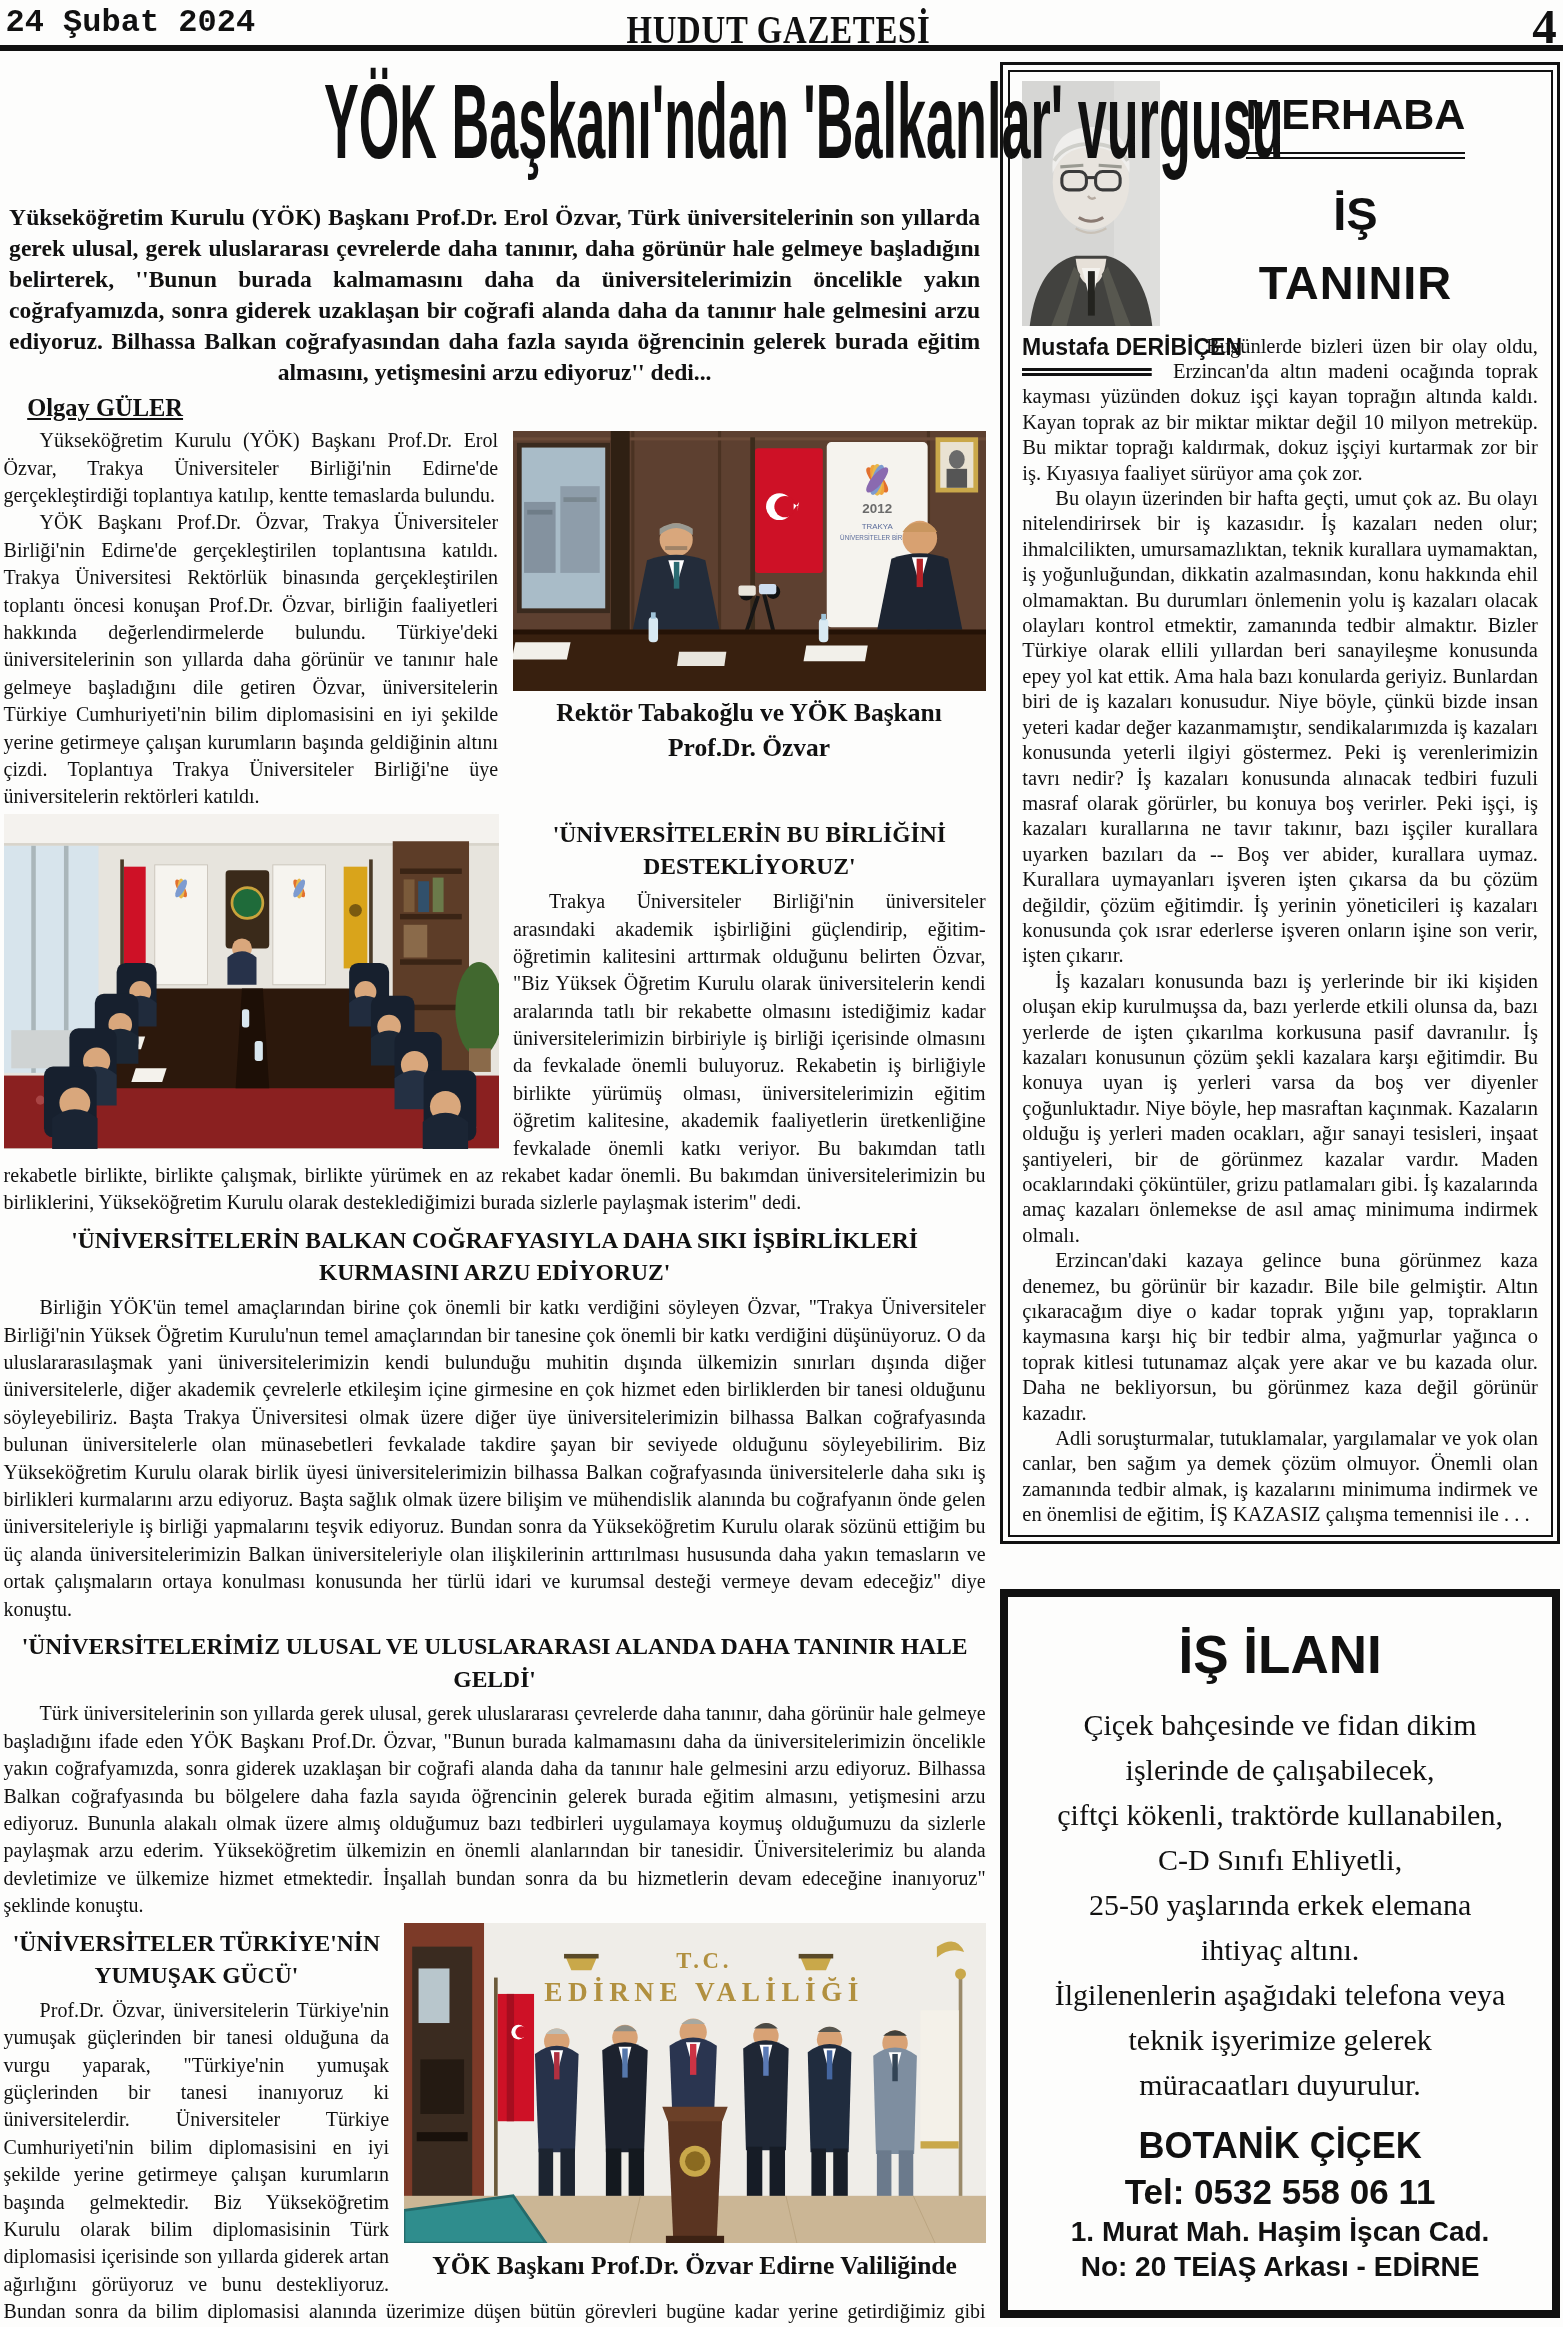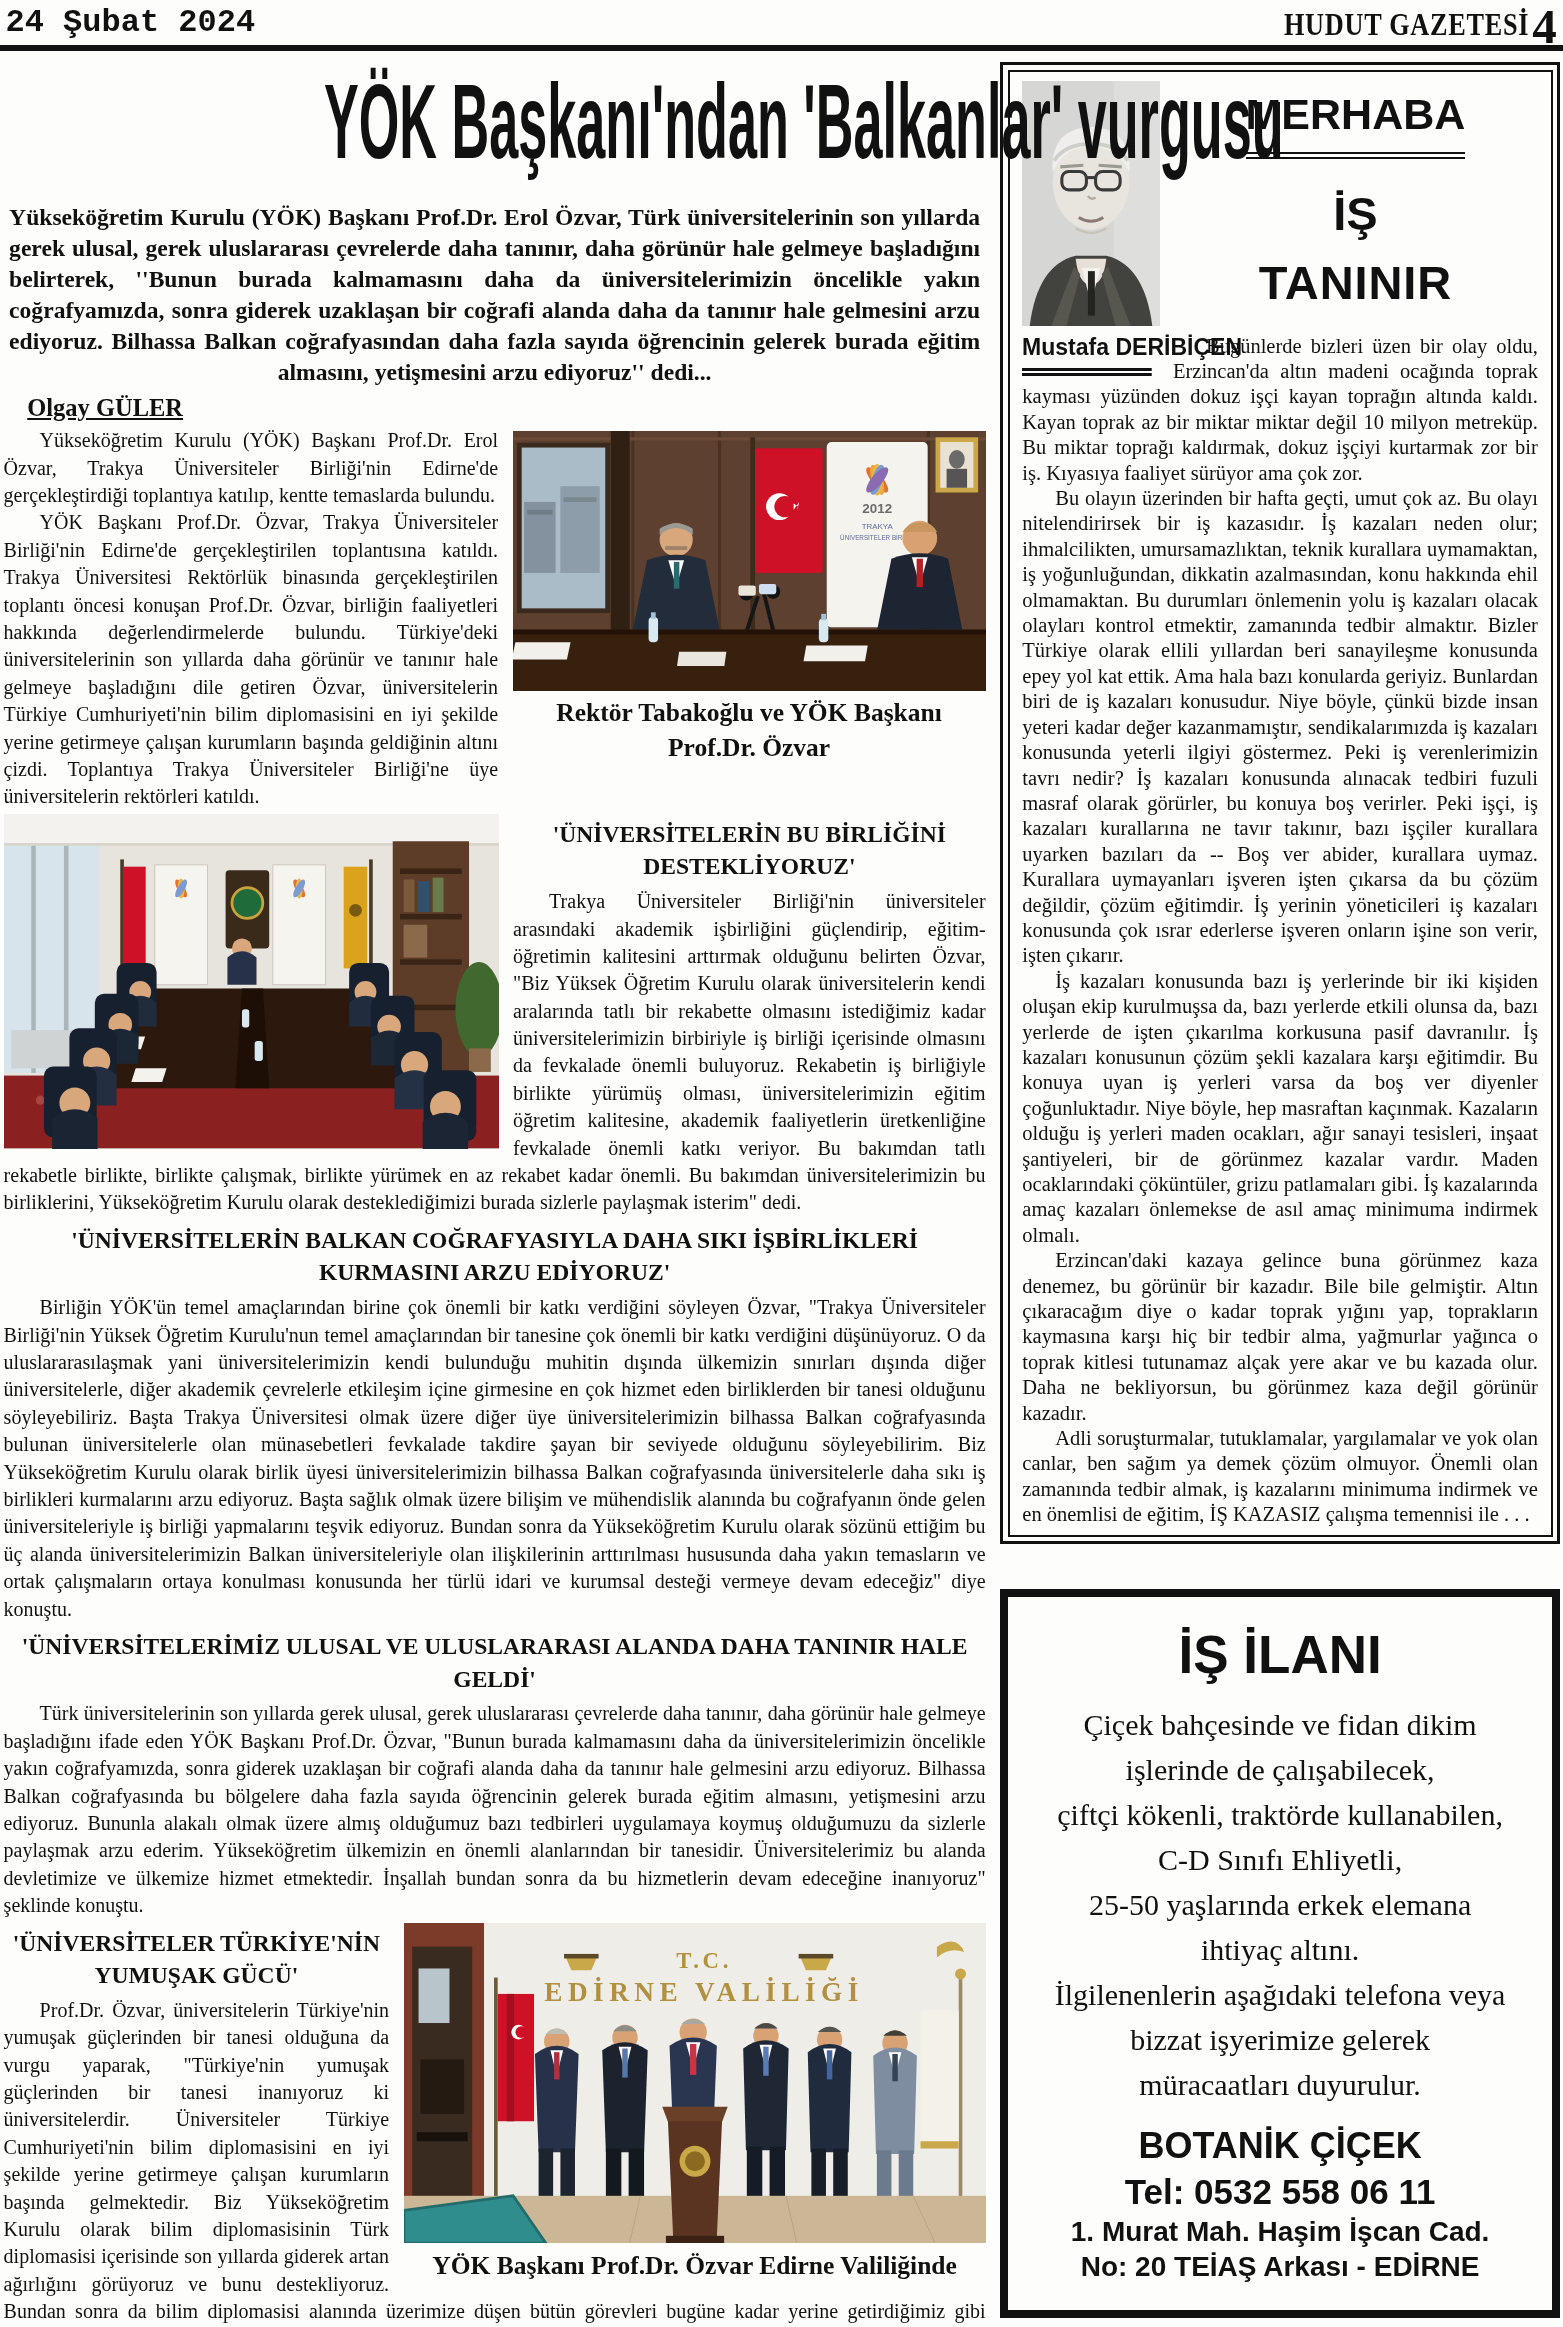--- a/index.html
+++ b/index.html
@@ -2,22 +2,22 @@
 <html style="font-size:14.5px"><head>
 <meta charset="utf-8">
 <style>
   html,body{margin:0;padding:0;background:#888;}
   .page{position:relative;width:1564px;height:2327px;background:#fdfdfc;color:#111;
         font-family:"Liberation Serif",serif;overflow:hidden;margin:0 auto;}
   
   .masthead{position:relative;height:45px;}
   .m-date{position:absolute;left:5.5px;top:3.6px;font-family:Liberation Mono, monospace;
           font-weight:bold;font-size:32px;}
-  .m-title{position:absolute;left:0;right:8px;top:5.5px;text-align:right;font-weight:bold;
-           font-size:32px;letter-spacing:0.9px;}
+  .m-title{position:absolute;left:0;right:8px;top:5.5px;text-align:center;font-weight:bold;
+           font-size:40px;letter-spacing:0.9px;}
   .m-title span{display:inline-block;transform:scaleX(.82);transform-origin:center;}
   .m-page{position:absolute;right:7.3px;top:-1.8px;font-weight:bold;font-size:49px;}
   .m-rule{border-top:6.4px solid #111;}
   
   .content{display:flex;padding:0 3.6px;}
   .main{width:982px;flex:0 0 982px;}
   .side{width:560px;flex:0 0 560px;margin-left:14.5px;}
   
   .headline{height:136px;text-align:left;overflow:visible;margin-top:9px;}
   .headline span{display:inline-block;white-space:nowrap;font-family:"Liberation Sans",sans-serif;
@@ -451,21 +451,21 @@
       <section class="adbox">
         <div class="ad-title">İŞ İLANI</div>
         <div class="ad-body">
           <div>Çiçek bahçesinde ve fidan dikim</div>
           <div>işlerinde de çalışabilecek,</div>
           <div>çiftçi kökenli, traktörde kullanabilen,</div>
           <div>C-D Sınıfı Ehliyetli,</div>
           <div>25-50 yaşlarında erkek elemana</div>
           <div>ihtiyaç altını.</div>
           <div>İlgilenenlerin aşağıdaki telefona veya</div>
-          <div>bizzat işyerimize gelerek</div>
+          <div>teknik işyerimize gelerek</div>
           <div>müracaatları duyurulur.</div>
         </div>
         <div>
           <div class="ad-name">BOTANİK ÇİÇEK</div>
           <div class="ad-tel">Tel: 0532 558 06 11</div>
           <div class="ad-addr">1. Murat Mah. Haşim İşcan Cad.</div>
           <div class="ad-addr">No: 20 TEİAŞ Arkası - EDİRNE</div>
         </div>
       </section>
     </aside>

